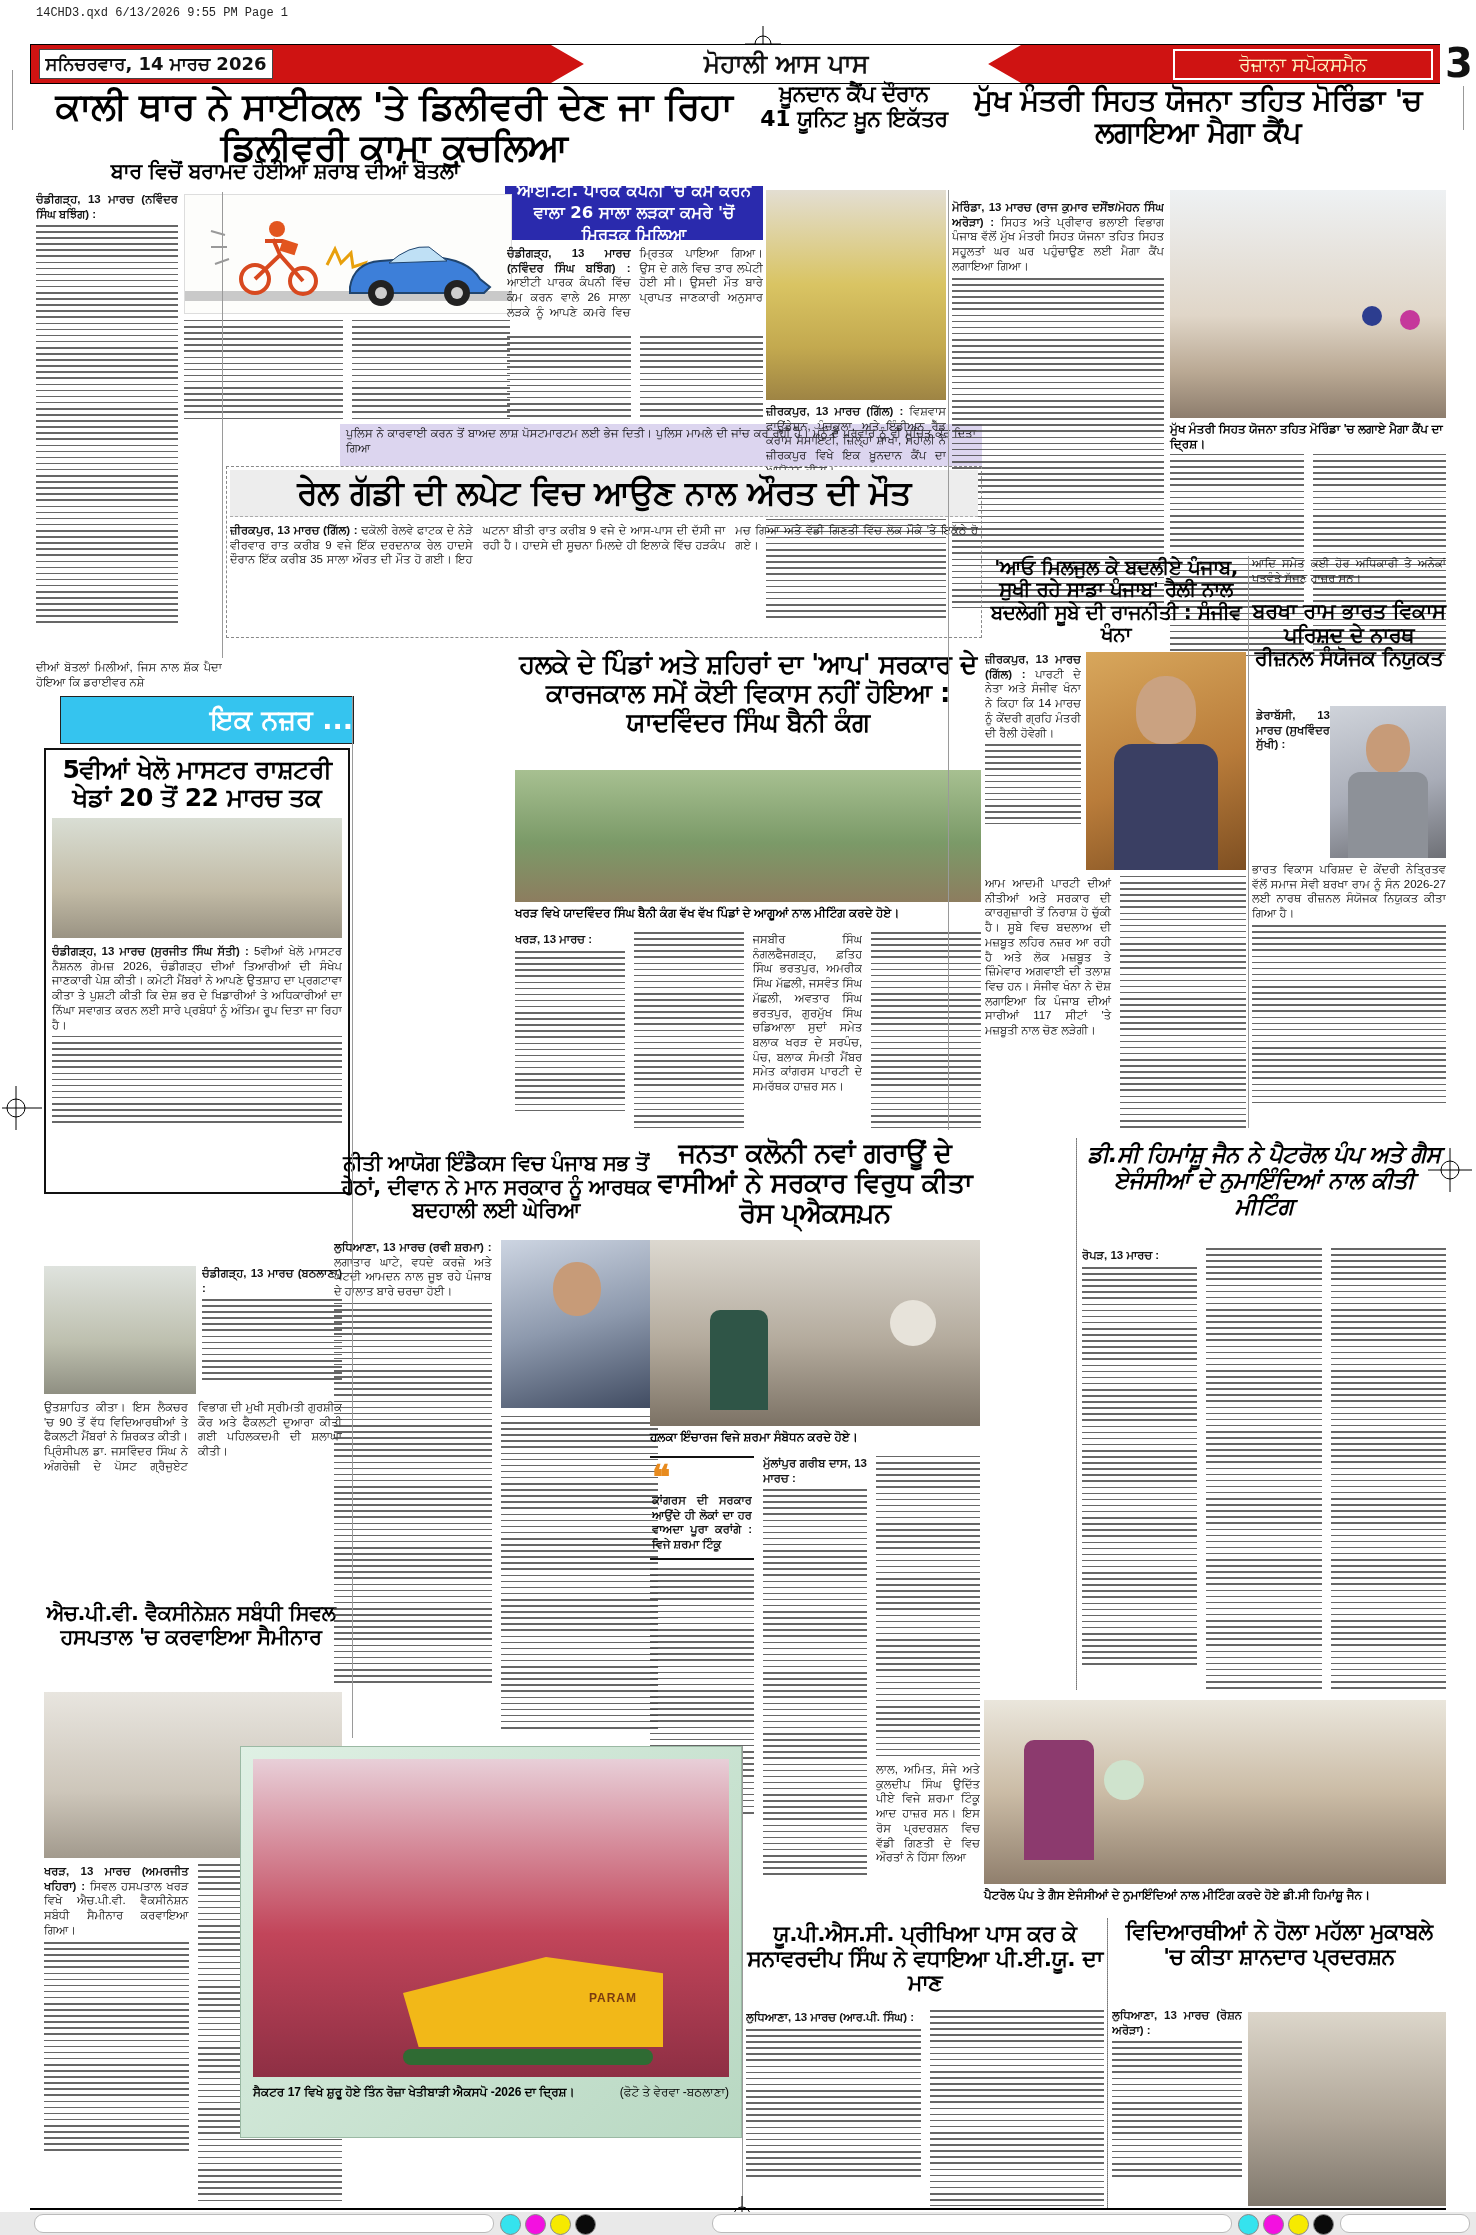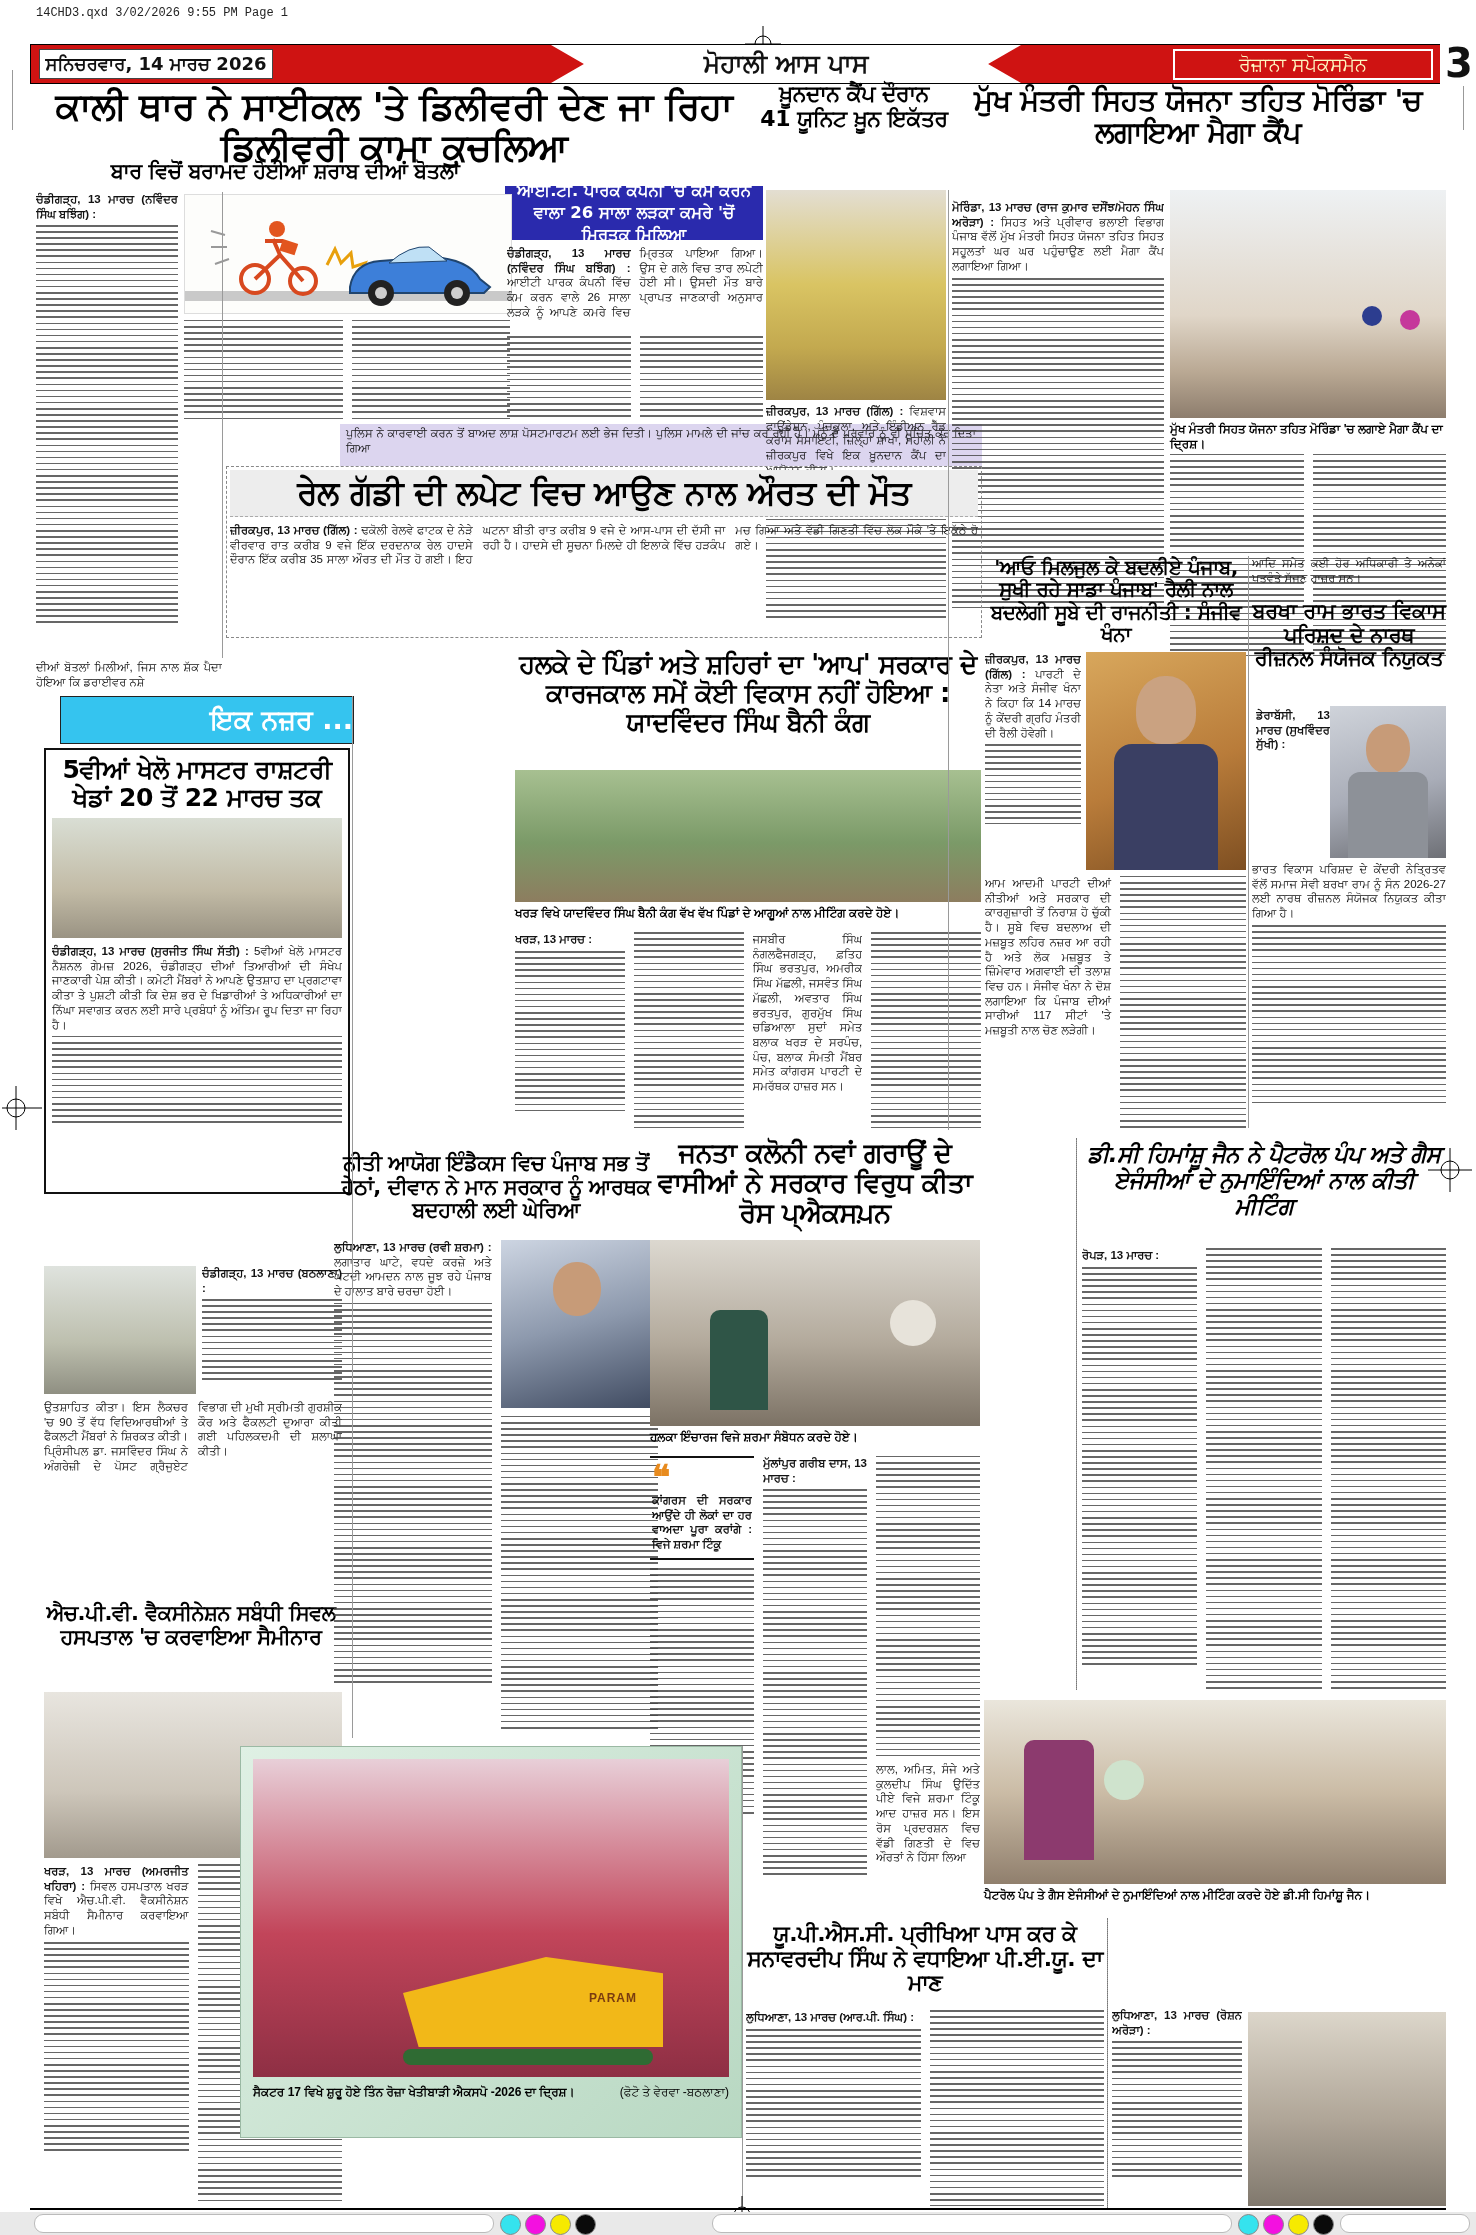--- a/index.html
+++ b/index.html
@@ -21,21 +21,21 @@
   .crosshair svg{display:block;}
   .dot{width:19px;height:19px;border-radius:50%;display:inline-block;margin-right:4px;border:1px solid #888;}
   .footer-bar{background:#fff;border:1px solid #bbb;border-radius:9px;height:17px;}
   .banner-redtext{color:#fef9c3;font-weight:normal;font-family:"DejaVu Sans",sans-serif;text-align:right;}
 </style>
 </head>
 <body>
 
 <div id="page">
 
-  <div class="abs" style="left:36px;top:6px;font:12px 'Liberation Mono',monospace;color:#222;">14CHD3.qxd  3/02/2026  9:55 PM  Page 1</div>
+  <div class="abs" style="left:36px;top:6px;font:12px 'Liberation Mono',monospace;color:#222;">14CHD3.qxd  6/13/2026  9:55 PM  Page 1</div>
   <div class="abs crosshair" style="left:745px;top:26px;">
     <svg width="36" height="36">
         <circle cx="18" cy="18" r="8" fill="none" stroke="#000"></circle>
         <line x1="18" y1="0" x2="18" y2="36" stroke="#000"></line>
         <line x1="0" y1="18" x2="36" y2="18" stroke="#000"></line>
       </svg>
   </div>
   <div class="abs" style="left:12px;top:70px;width:1px;height:60px;background:#999;"></div>
   <div class="abs" style="left:1463px;top:70px;width:1px;height:60px;background:#999;"></div>
 
@@ -290,20 +290,21 @@
 
   <div class="abs headline" style="left:746px;top:1922px;width:358px;font-size:22px;">ਯੂ.ਪੀ.ਐਸ.ਸੀ. ਪ੍ਰੀਖਿਆ ਪਾਸ ਕਰ ਕੇ ਸਨਾਵਰਦੀਪ ਸਿੰਘ ਨੇ ਵਧਾਇਆ ਪੀ.ਈ.ਯੂ. ਦਾ ਮਾਣ</div>
   <div class="abs cols" style="left:746px;top:2010px;width:358px;height:196px;">
     <div class="body">
       <span class="dateline">ਲੁਧਿਆਣਾ, 13 ਮਾਰਚ (ਆਰ.ਪੀ. ਸਿੰਘ) :</span>
       <div class="greek" style="height:150px;margin-top:4px;"></div>
     </div>
     <div class="greek"></div>
   </div>
 
+  <div class="abs headline" style="left:1112px;top:1920px;width:334px;font-size:22px;">ਵਿਦਿਆਰਥੀਆਂ ਨੇ ਹੋਲਾ ਮਹੱਲਾ ਮੁਕਾਬਲੇ 'ਚ ਕੀਤਾ ਸ਼ਾਨਦਾਰ ਪ੍ਰਦਰਸ਼ਨ</div>
   <div class="abs body" style="left:1112px;top:2008px;width:130px;height:198px;">
     <span class="dateline">ਲੁਧਿਆਣਾ, 13 ਮਾਰਚ (ਰੋਸ਼ਨ ਅਰੋੜਾ) :</span>
     <div class="greek" style="height:140px;margin-top:4px;"></div>
   </div>
   <div class="abs photo" style="left:1248px;top:2012px;width:198px;height:194px;background:linear-gradient(180deg,#dcd6ca 0%,#b0a698 55%,#80786d 100%);"></div>
 
   <div class="abs vrule" style="left:222px;top:192px;height:466px;"></div>
   <div class="abs vrule" style="left:948px;top:190px;height:940px;"></div>
   <div class="abs vrule" style="left:1248px;top:556px;height:572px;"></div>
   <div class="abs vrule" style="left:352px;top:696px;height:1042px;"></div>

